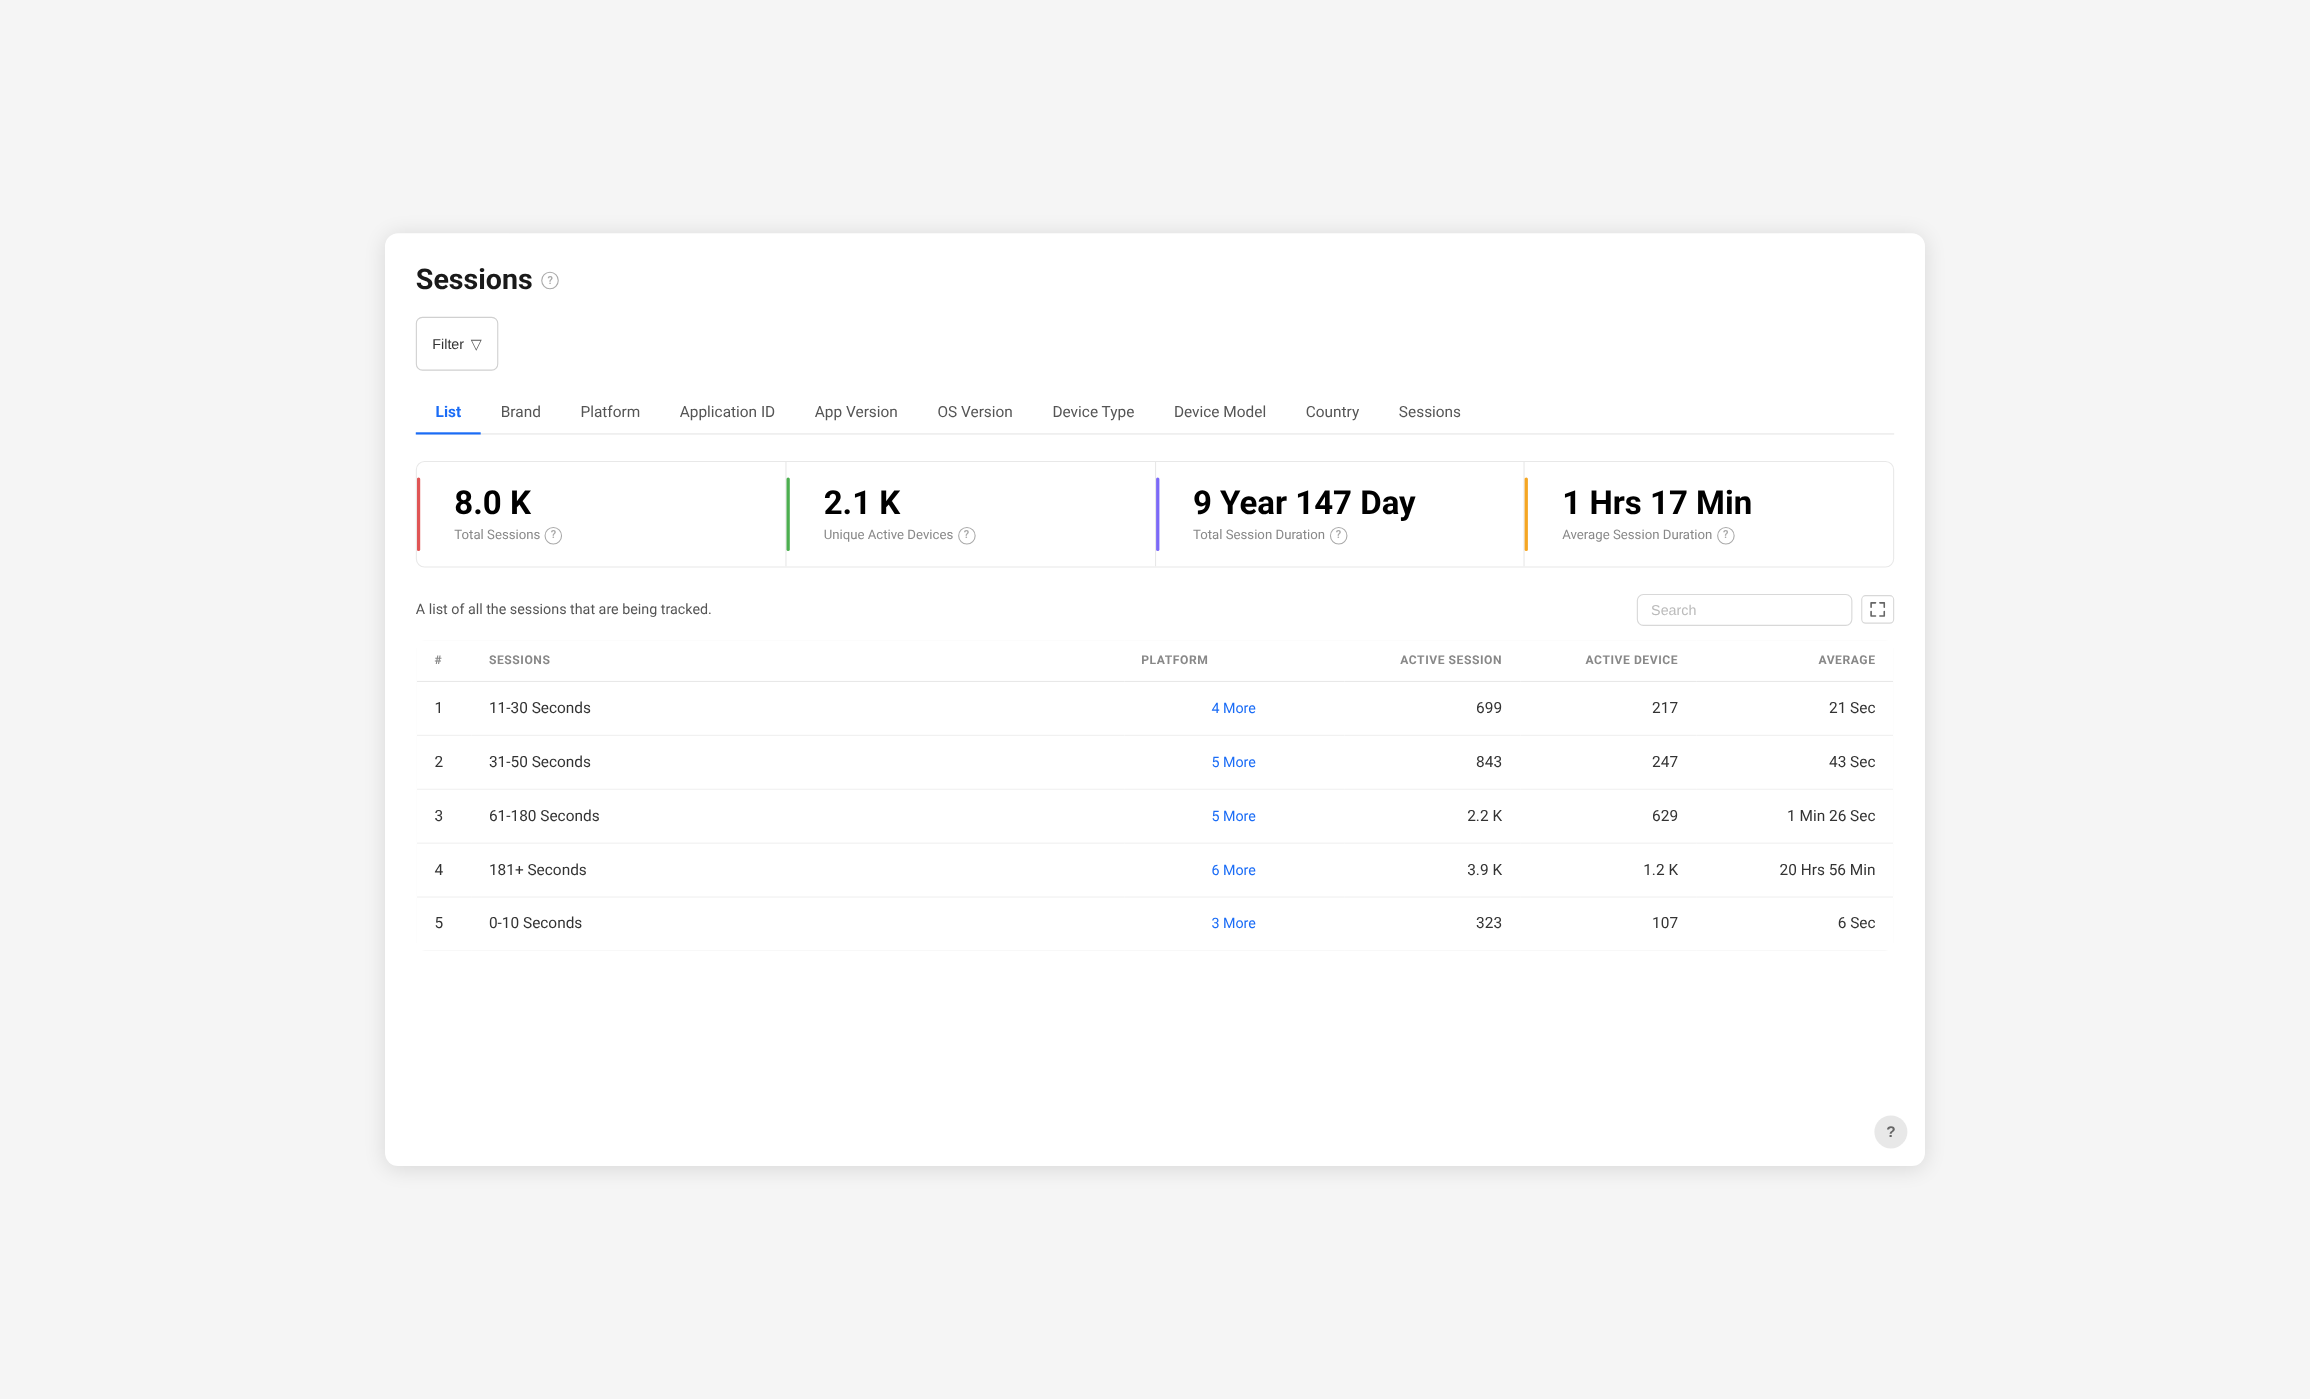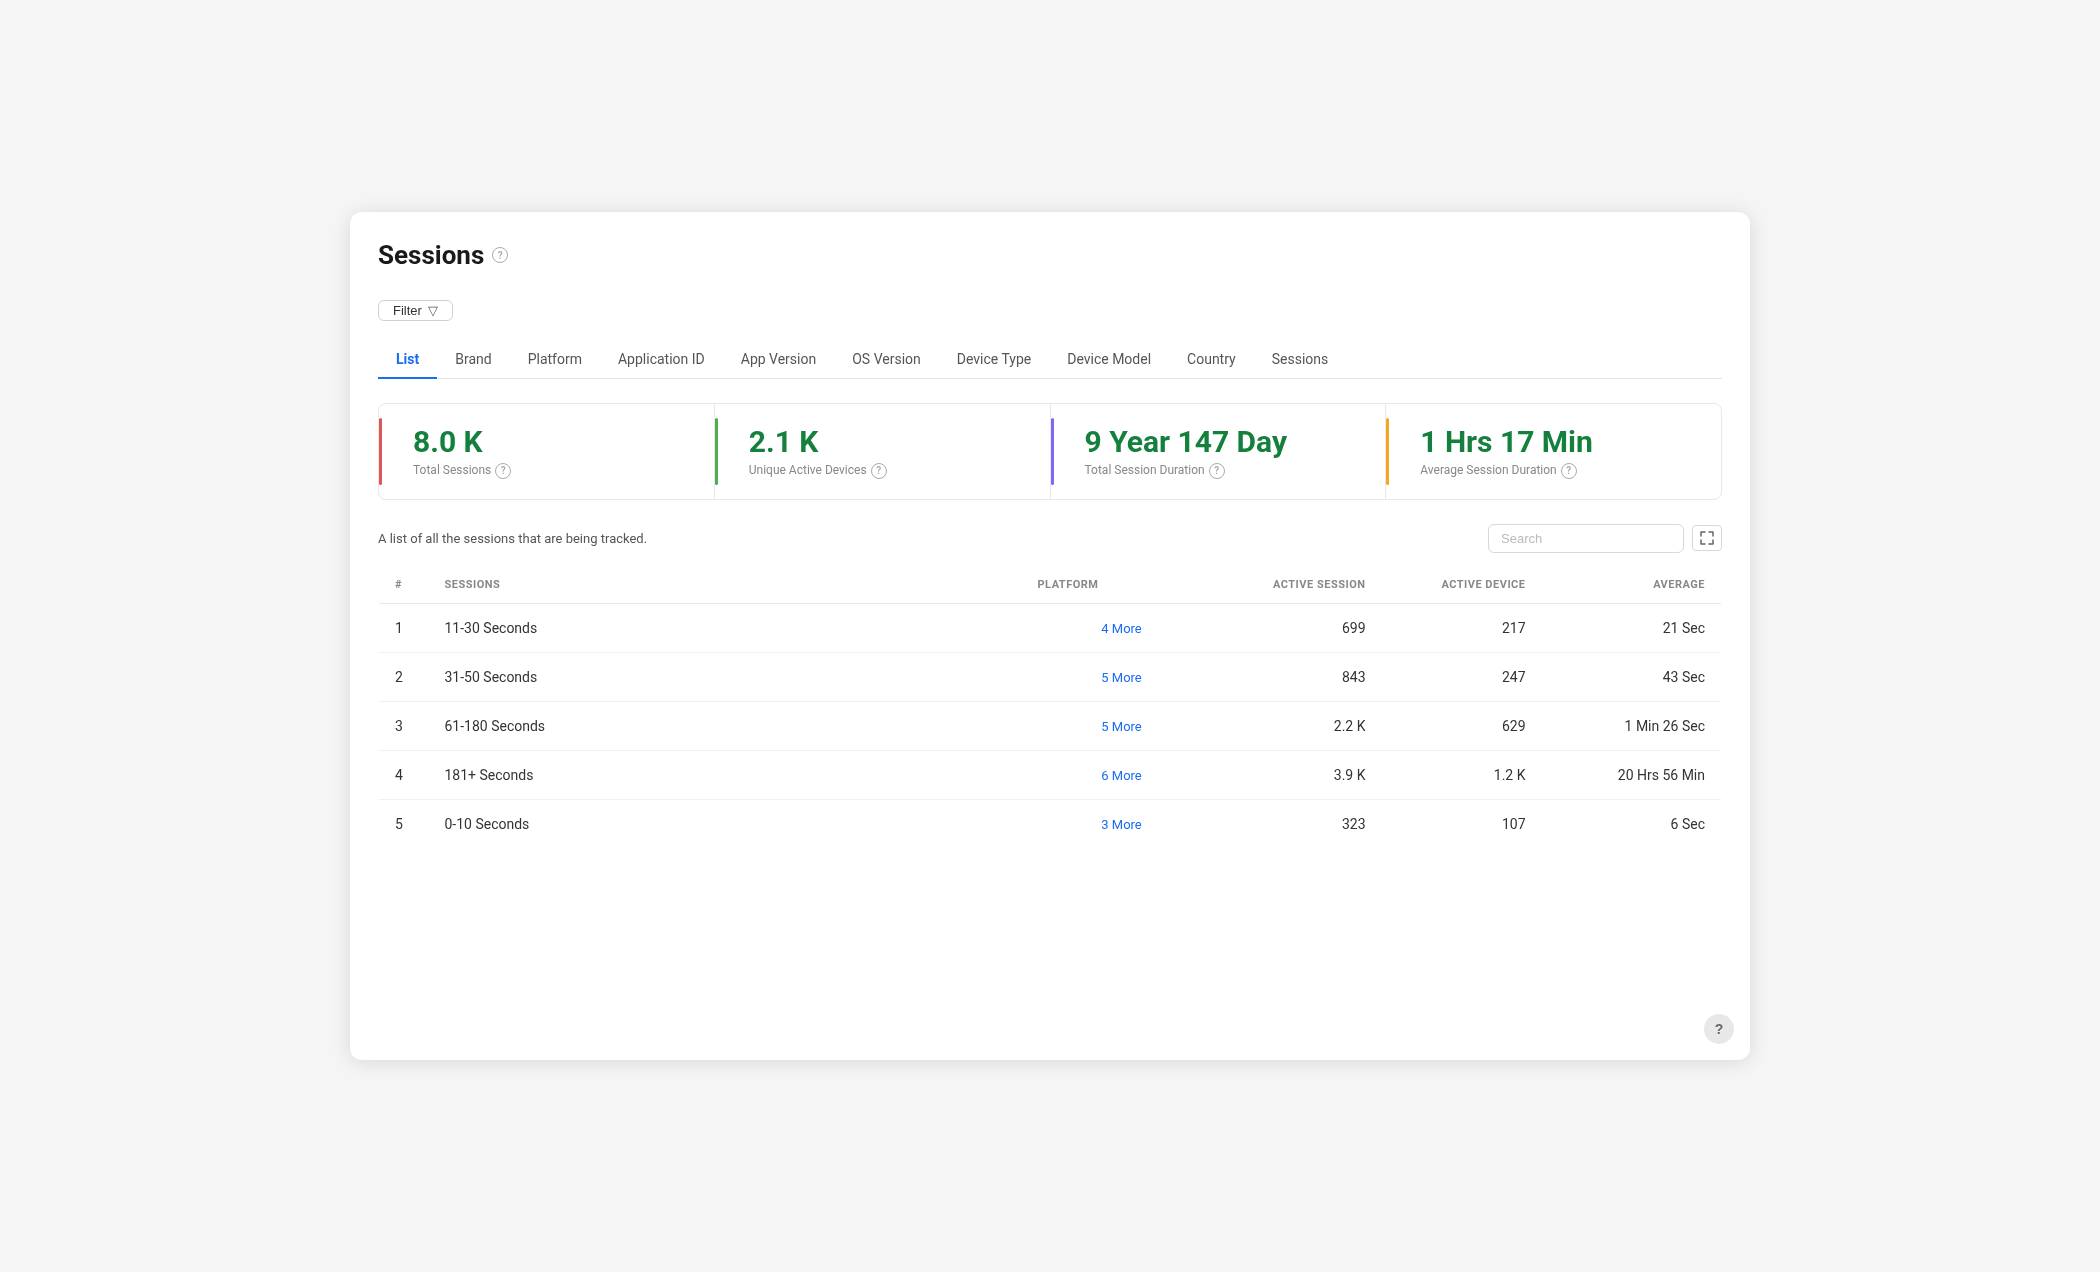--- a/index.html
+++ b/index.html
@@ -40,25 +40,25 @@
       color: #aaa;
       cursor: pointer;
       font-weight: 600;
     }
     .subtitle {
       font-size: 13px;
       color: #888;
       margin-top: 2px;
     }
     .filter-btn {
-      margin-top: 30px;
+      margin-top: 18px;
       border: 1.5px solid #d0d0d0;
       background: #fff;
       border-radius: 6px;
-      padding: 2px 14px;
+      padding: 16px 14px;
       font-size: 13px;
       color: #333;
       cursor: pointer;
       display: inline-flex;
       align-items: center;
       gap: 6px;
     }
     .filter-funnel {
       font-size: 13px;
       color: #555;
@@ -101,21 +101,21 @@
       position: absolute;
       left: 0;
       top: 14px;
       bottom: 14px;
       width: 3px;
       border-radius: 2px;
     }
     .metric-value {
       font-size: 30px;
       font-weight: 700;
-      color: #15803d;
+      color: #000000;
       padding-left: 10px;
     }
     .metric-label {
       font-size: 12px;
       color: #888;
       margin-top: 4px;
       padding-left: 10px;
       display: flex;
       align-items: flex-start;
       gap: 4px;

